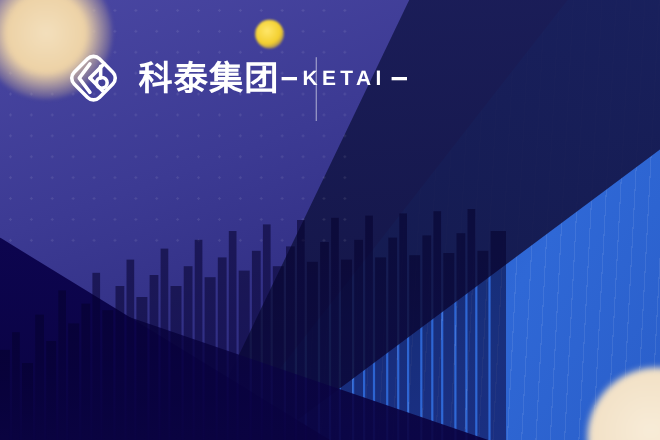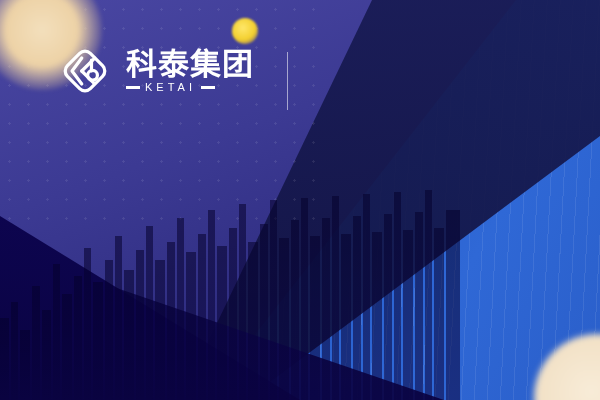--- a/index.html
+++ b/index.html
@@ -123,36 +123,36 @@
   
   .lockup {
     position: absolute;
     left: 58px;
     top: 44px;
     display: flex;
     align-items: center;
     gap: 14px;
   }
   .mark { width: 54px; height: 54px; flex: 0 0 auto; }
-  .wordmark { display: flex; flex-direction: column; gap: 2px; }
+  .wordmark { display: flex; flex-direction: row; gap: 2px; }
   .wordmark-cn {
     color: #ffffff;
     font-size: 31px;
     font-weight: bold;
     letter-spacing: 1px;
     line-height: 1;
     white-space: nowrap;
   }
   .wordmark-en {
     display: flex;
     align-items: center;
     gap: 5px;
     color: #ffffff;
-    font-size: 11px;
-    font-weight: normal;
+    font-size: 19px;
+    font-weight: bold;
     letter-spacing: 4px;
     line-height: 1;
     white-space: nowrap;
     text-align: center;
   }
   .rule { display: inline-block; width: 14px; height: 3px; background: #fff; }
 
   .divider {
     position: absolute;
     left: 287px;

